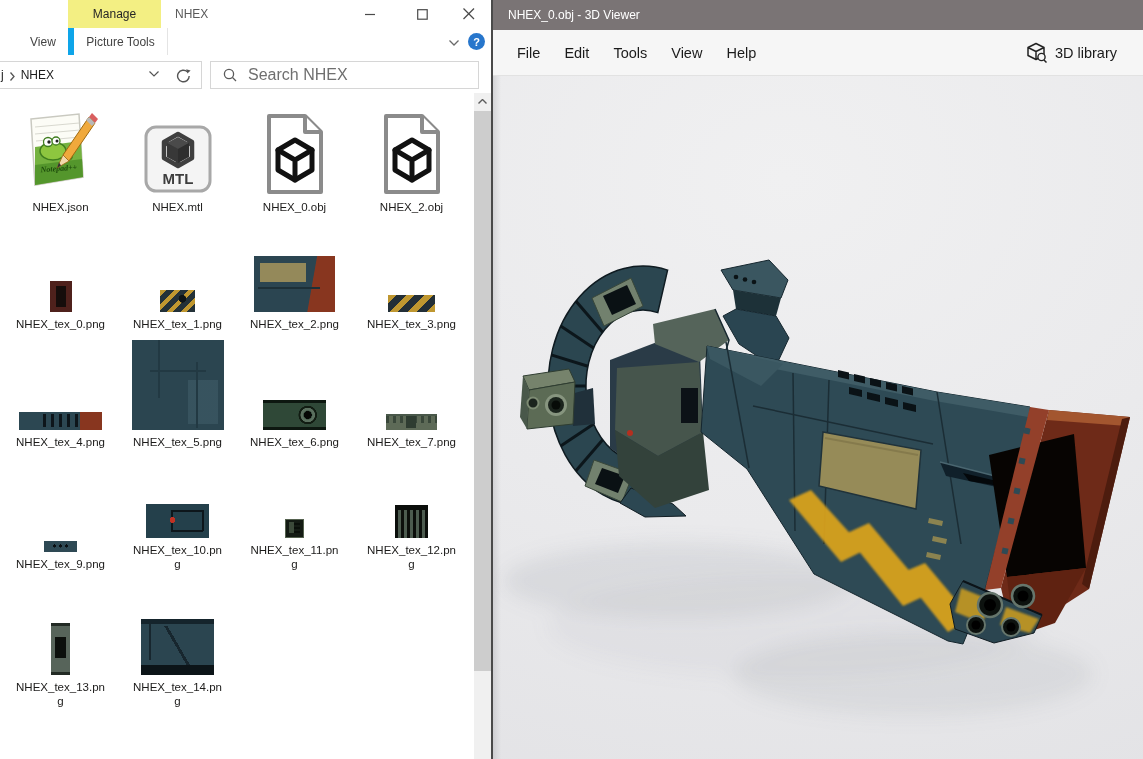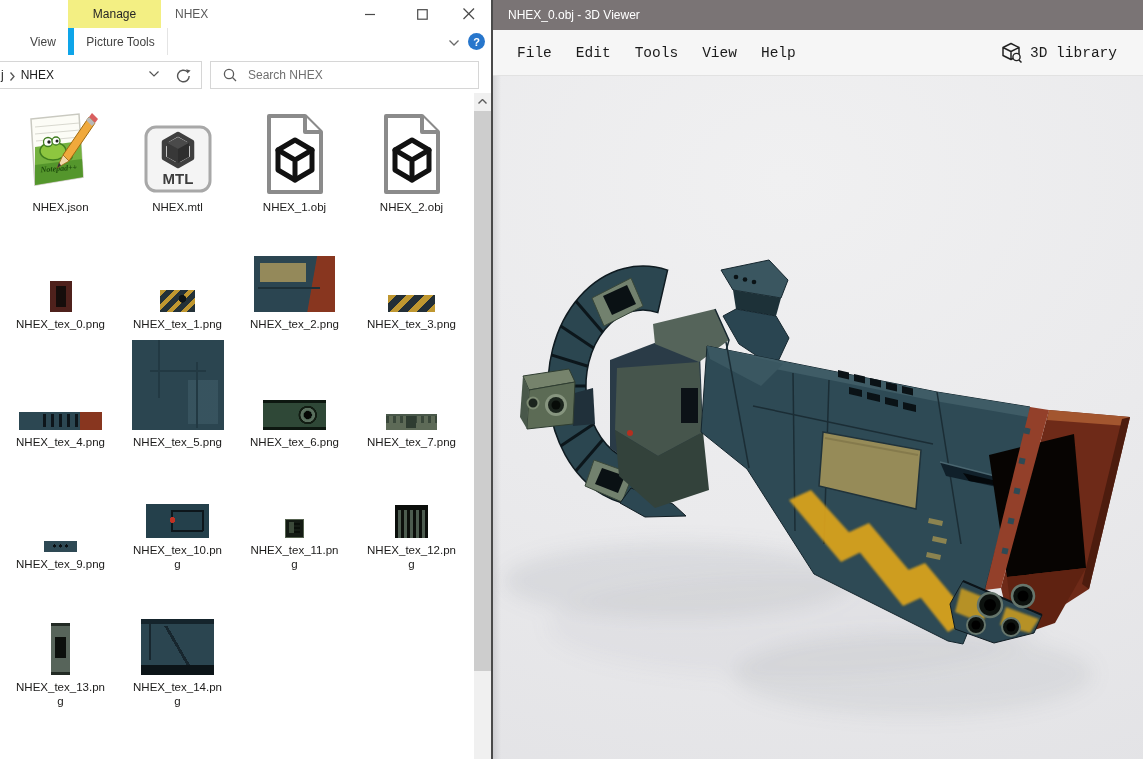--- a/index.html
+++ b/index.html
@@ -24,21 +24,21 @@
   #breadcrumb-box{position:absolute;left:-2px;top:5px;width:168px;height:26px;border:1px solid #d6d6d6;background:#fff;
     display:flex;align-items:center;}
   #crumb-frag{font-size:12px;color:#1b1b1b;margin-left:2px;}
   #crumb-main{font-size:12px;color:#1b1b1b;margin-left:6px;}
   #crumb-chevron{margin:2px 0 0 6px;}
   #crumb-dd{position:absolute;right:8px;top:9px;}
   #refresh-box{position:absolute;left:166px;top:5px;width:35px;height:26px;border:1px solid #d6d6d6;border-left:none;background:#fff;
     display:flex;align-items:center;justify-content:center;}
   #search-box{position:absolute;left:210px;top:5px;width:267px;height:26px;border:1px solid #d6d6d6;background:#fff;
     display:flex;align-items:center;}
-  #search-input{border:none;outline:none;font-size:12px;color:#333;width:200px;font-family:inherit;background:transparent;}
+  #search-input{border:none;outline:none;font-size:16px;color:#333;width:200px;font-family:inherit;background:transparent;}
   #search-input::placeholder{color:#6f6f6f;opacity:1;}
   
   #file-grid{position:absolute;left:2px;top:93px;width:469px;display:grid;
     grid-template-columns:repeat(4,117px);grid-template-rows:122px 117px 118px 122px 137px;}
   .tile{display:flex;flex-direction:column;justify-content:flex-end;align-items:center;padding-bottom:1px;}
   .ticon{display:flex;align-items:flex-end;justify-content:center;margin-bottom:5px;}
   .tlabel{font-size:11.5px;line-height:14px;color:#1c1b1a;text-align:center;white-space:pre-line;}
   
   #exp-scroll{position:absolute;left:474px;top:93px;width:17px;height:666px;background:#f0f0f0;}
   #exp-scroll-up{position:absolute;left:0;top:0;width:17px;height:17px;display:flex;align-items:center;justify-content:center;background:#f0f0f0;}
@@ -95,21 +95,21 @@
      linear-gradient(#0c1418,#0c1418),linear-gradient(#15242c,#15242c),
      linear-gradient(60deg,rgba(0,0,0,0) 48%,#17262e 48% 53%,rgba(0,0,0,0) 53%),
      linear-gradient(#17262e,#17262e);
      background-size:100% 10px,100% 5px,44px 40px,2px 36px;
      background-position:0 100%,0 0,14px 7px,8px 5px;}
   
   #viewer{position:absolute;left:491px;top:0;width:652px;height:759px;border-left:2px solid #4a4a4a;box-sizing:border-box;background:#ececee;}
   #viewer-titlebar{position:absolute;left:0;top:0;right:0;height:30px;background:var(--viewer-titlebar,#7a7475);
     display:flex;align-items:center;}
   #viewer-title{color:#fff;font-size:12px;margin-left:15px;}
-  #viewer-menubar{position:absolute;left:0;top:30px;right:0;height:46px;background:#f6f6f6;display:flex;align-items:center;border-bottom:1px solid #e2e2e2;box-sizing:border-box;font-family:Liberation Mono, monospace;}
+  #viewer-menubar{position:absolute;left:0;top:30px;right:0;height:46px;background:#f6f6f6;display:flex;align-items:center;border-bottom:1px solid #e2e2e2;box-sizing:border-box;}
   .menu-item{font-size:14.5px;color:#1b1b1b;margin-left:24px;}
   #library-btn{margin-left:auto;margin-right:26px;display:flex;align-items:center;gap:7px;font-size:14.5px;color:#1b1b1b;}
   #viewport{position:absolute;left:0;top:76px;right:0;bottom:0;
     background:radial-gradient(ellipse 900px 700px at 45% 15%, #f0f0f1 0%, #eaeaec 50%, #e2e2e5 100%);}
   #viewport::before{content:"";position:absolute;left:0;top:0;bottom:0;width:8px;
     background:linear-gradient(to right, rgba(80,80,88,.15), rgba(80,80,88,0));}
   #ship{position:absolute;left:0;top:0;}
 </style>
 </head>
 <body>
@@ -224,21 +224,21 @@
         <div class="ticon">
           <svg width="64" height="82" viewBox="0 0 64 82">
    <path d="M6 3 H42 L58 19 V79 H6 Z" fill="#fff" stroke="#8b8b8b" stroke-width="4" stroke-linejoin="round"></path>
    <path d="M42 3 V19 H58" fill="#fff" stroke="#8b8b8b" stroke-width="4" stroke-linejoin="round"></path>
    <g stroke="#111" stroke-width="5" fill="none" stroke-linejoin="round" stroke-linecap="round">
      <path d="M32 27 L49 37 V57 L32 67 L15 57 V37 Z"></path>
      <path d="M15 37 L32 47 L49 37 M32 47 V67"></path>
    </g>
           </svg>
         </div>
-        <div class="tlabel">NHEX_1.obj</div>
+        <div class="tlabel">NHEX_0.obj</div>
       </div>
       <div class="tile">
         <div class="ticon">
           <svg width="64" height="82" viewBox="0 0 64 82">
    <path d="M6 3 H42 L58 19 V79 H6 Z" fill="#fff" stroke="#8b8b8b" stroke-width="4" stroke-linejoin="round"></path>
    <path d="M42 3 V19 H58" fill="#fff" stroke="#8b8b8b" stroke-width="4" stroke-linejoin="round"></path>
    <g stroke="#111" stroke-width="5" fill="none" stroke-linejoin="round" stroke-linecap="round">
      <path d="M32 27 L49 37 V57 L32 67 L15 57 V37 Z"></path>
      <path d="M15 37 L32 47 L49 37 M32 47 V67"></path>
    </g>

